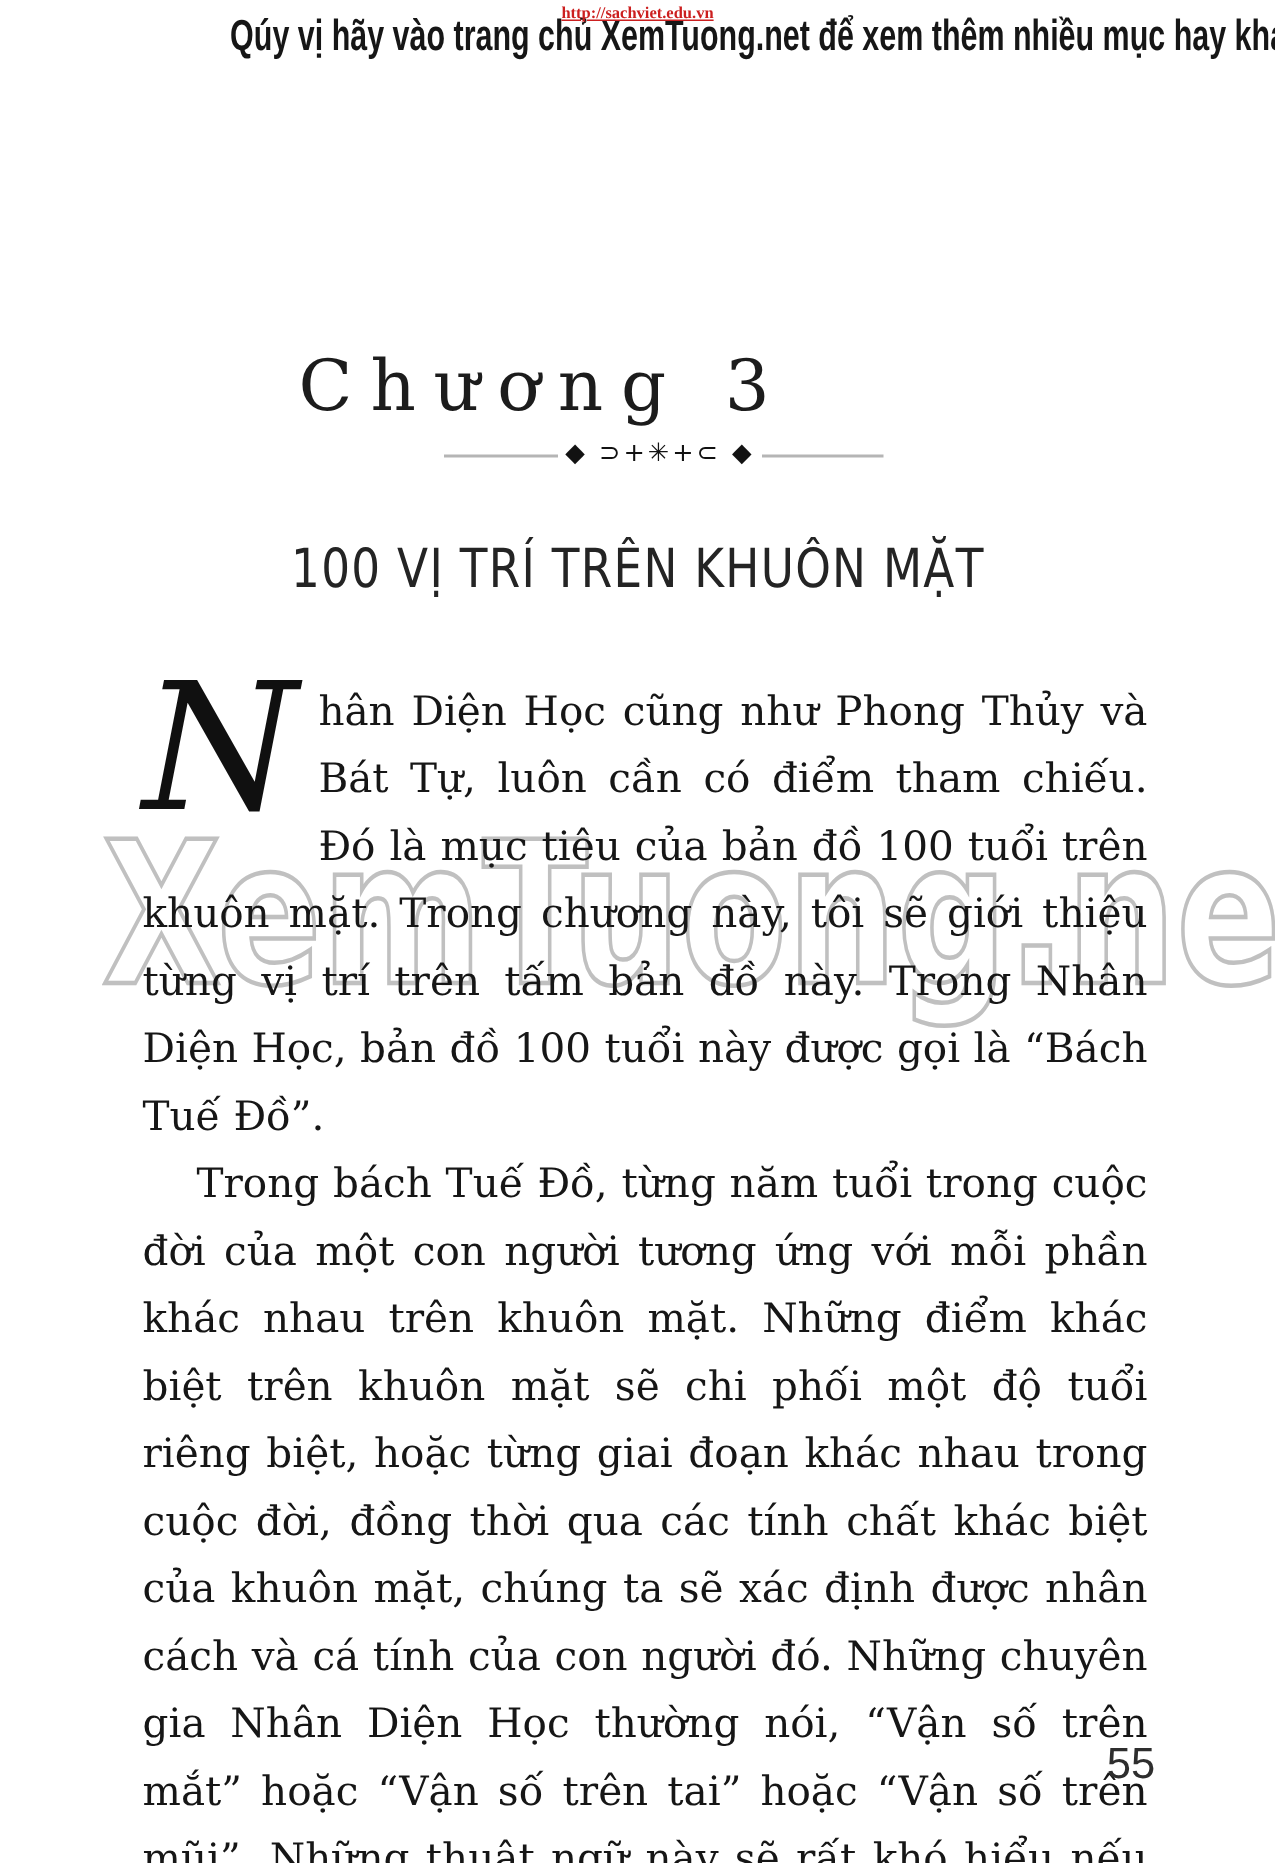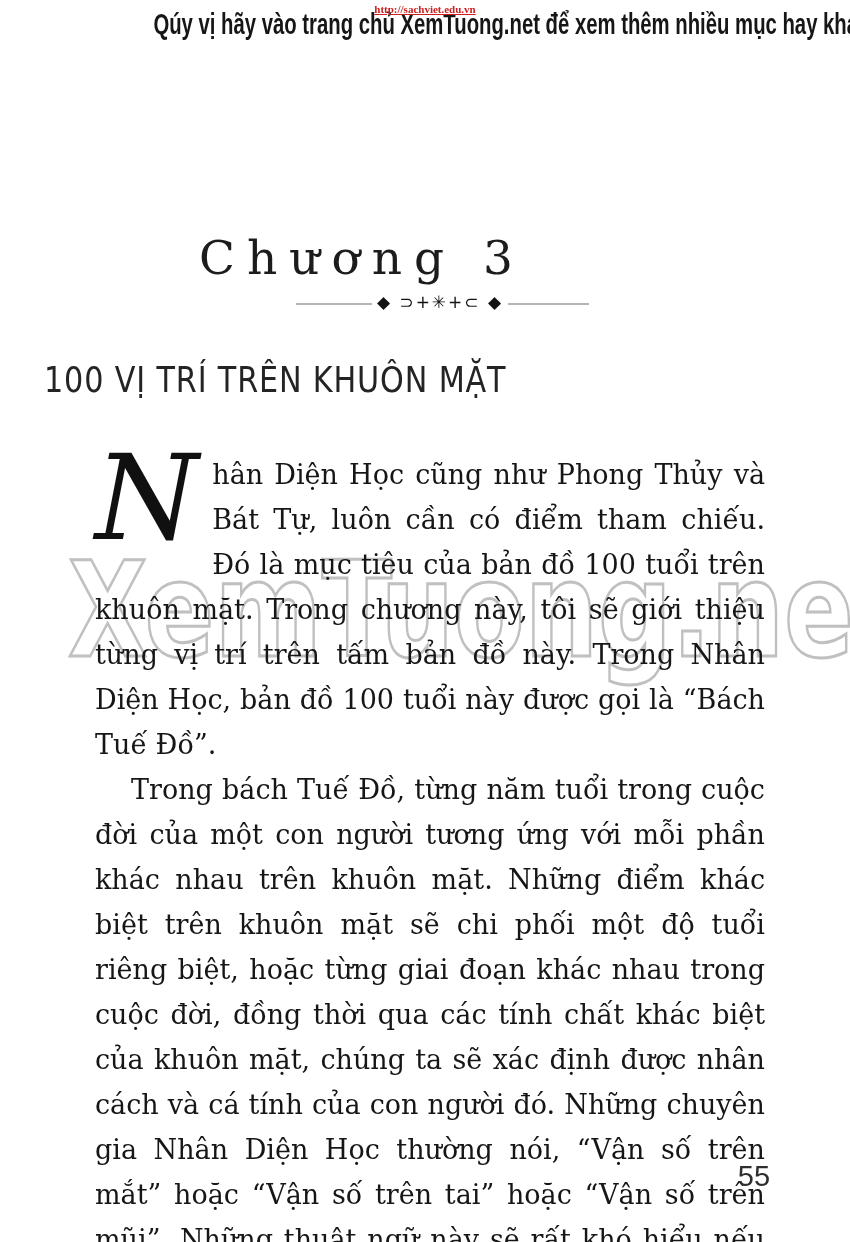--- a/index.html
+++ b/index.html
@@ -36,21 +36,21 @@
     border-top:2px solid #b5b5b5; z-index:2;
   }
   .divider-ornament {
     position:absolute; top:291px; left:372px; width:136px; text-align:center;
     font-size:17px; line-height:22px; letter-spacing:2px; color:#121212;
     background:#ffffff; z-index:3; font-family:"DejaVu Sans", sans-serif;
   }
 
   
   .section-title {
-    position:absolute; top:359px; left:0; width:850px; text-align:left;
+    position:absolute; top:359px; left:0; width:850px; text-align:center;
     white-space:nowrap; z-index:2;
   }
   .section-title .squeeze {
     display:inline-block; transform:scaleX(0.84); transform-origin:center top;
     font-family:"DejaVu Sans", "Liberation Sans", sans-serif;
     font-size:36px; color:#242424; letter-spacing:1px;
   }
 
   
   .watermark {

